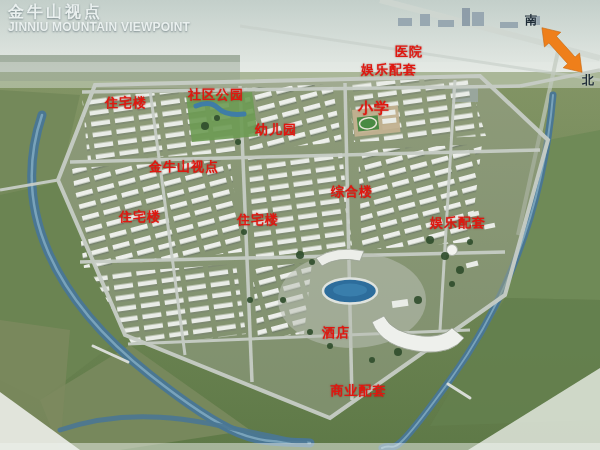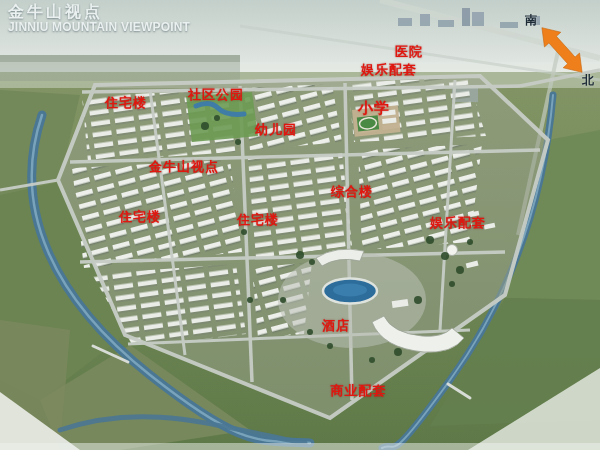--- a/index.html
+++ b/index.html
@@ -189,16 +189,16 @@
   <div class="map-label" style="left:389px;top:70px;">娱乐配套</div>
   <div class="map-label" style="left:126px;top:103px;">住宅楼</div>
   <div class="map-label" style="left:216px;top:95px;text-align:center;">社区公园</div>
   <div class="map-label big" style="left:360px;top:108px;padding-left:28px;">小学</div>
   <div class="map-label" style="left:276px;top:130px;">幼儿园</div>
   <div class="map-label" style="left:184px;top:167px;">金牛山视点</div>
   <div class="map-label" style="left:352px;top:192px;">综合楼</div>
   <div class="map-label" style="left:140px;top:217px;">住宅楼</div>
   <div class="map-label" style="left:258px;top:220px;">住宅楼</div>
   <div class="map-label" style="left:458px;top:223px;">娱乐配套</div>
-  <div class="map-label" style="left:336px;top:326px;">酒店</div>
+  <div class="map-label" style="left:336px;top:333px;">酒店</div>
   <div class="map-label" style="left:341px;top:391px;padding-left:35px;">商业配套</div>
 
 </div>
 
 </body></html>

